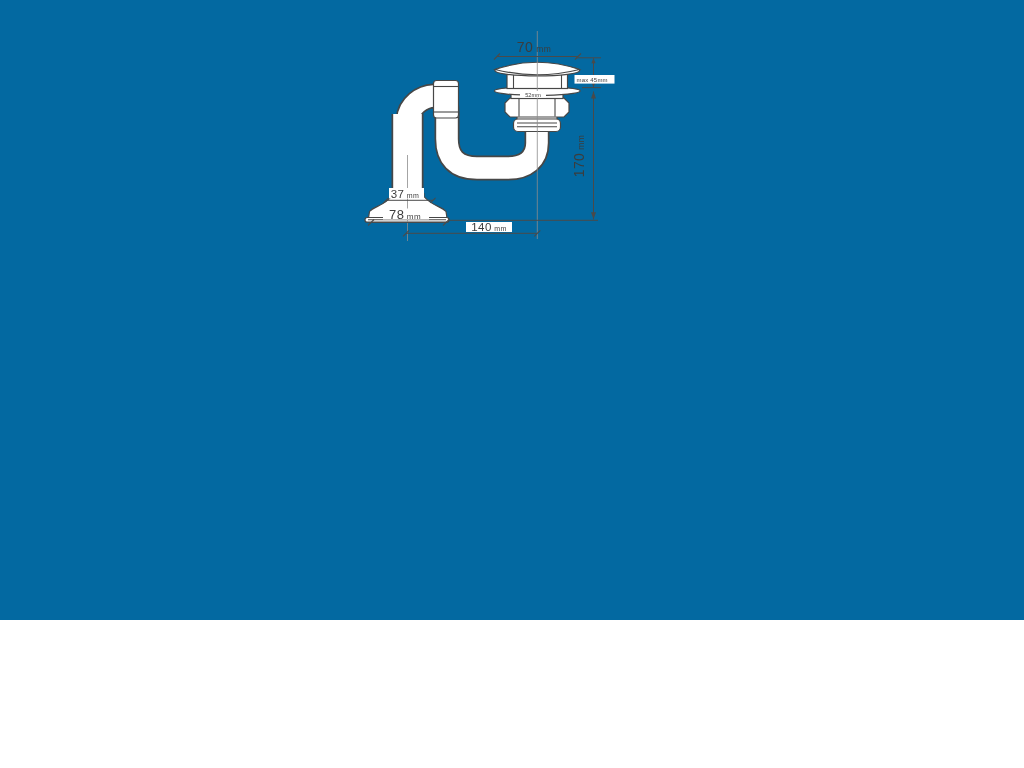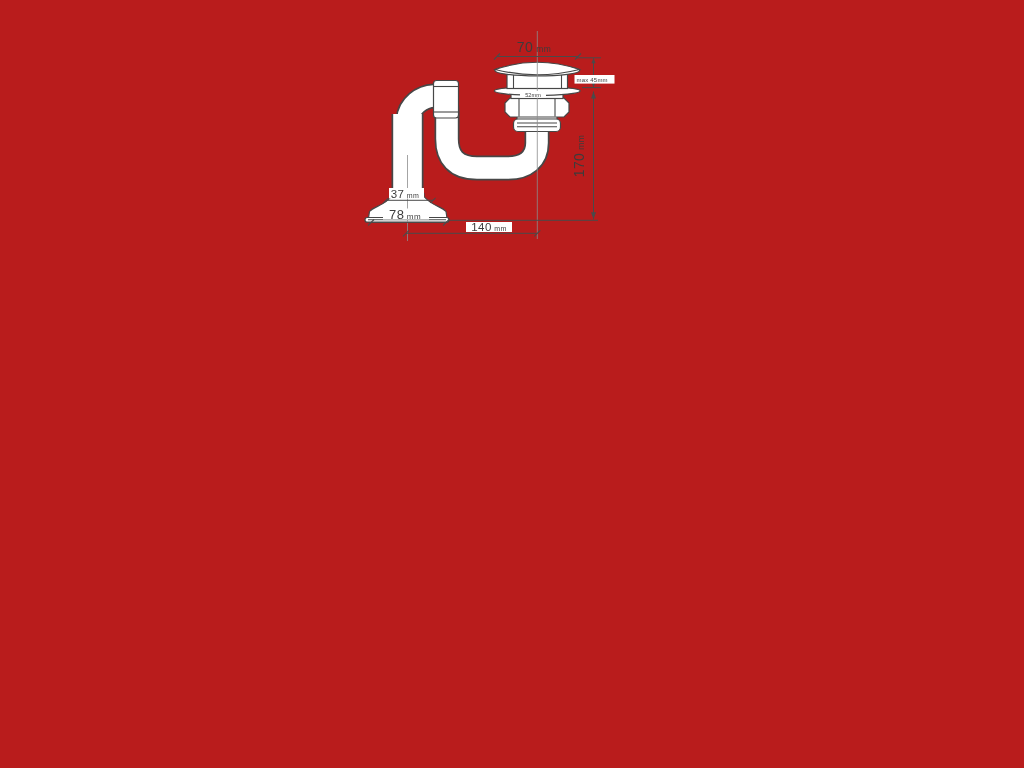--- a/index.html
+++ b/index.html
@@ -4,22 +4,22 @@
 <style>
   html, body { margin: 0; padding: 0; }
   body {
     width: 1024px; height: 768px;
     background: #ffffff;
     font-family: "Liberation Sans", sans-serif;
     overflow: hidden;
   }
   .canvas {
     position: relative;
-    width: 1024px; height: 768px;
-    background: #b91c1c;
+    width: 1024px; height: 620px;
+    background: #0369a1;
   }
   svg { position: absolute; left: 0; top: 0; }
   .outline { fill: #ffffff; stroke: #474747; stroke-width: 1.2; }
   .stroke-only { fill: none; stroke: #474747; stroke-width: 1.1; }
   .tube-dark { fill: none; stroke: #474747; stroke-linecap: butt; stroke-linejoin: round; }
   .tube-white { fill: none; stroke: #ffffff; stroke-linecap: butt; stroke-linejoin: round; }
   .centerline { stroke: #8d8d8d; stroke-width: 0.8; }
   .dimline { stroke: #4a4a4a; stroke-width: 1; fill: none; }
   .tick { stroke: #4a4a4a; stroke-width: 1.1; }
   .arrow { fill: #4a4a4a; }

